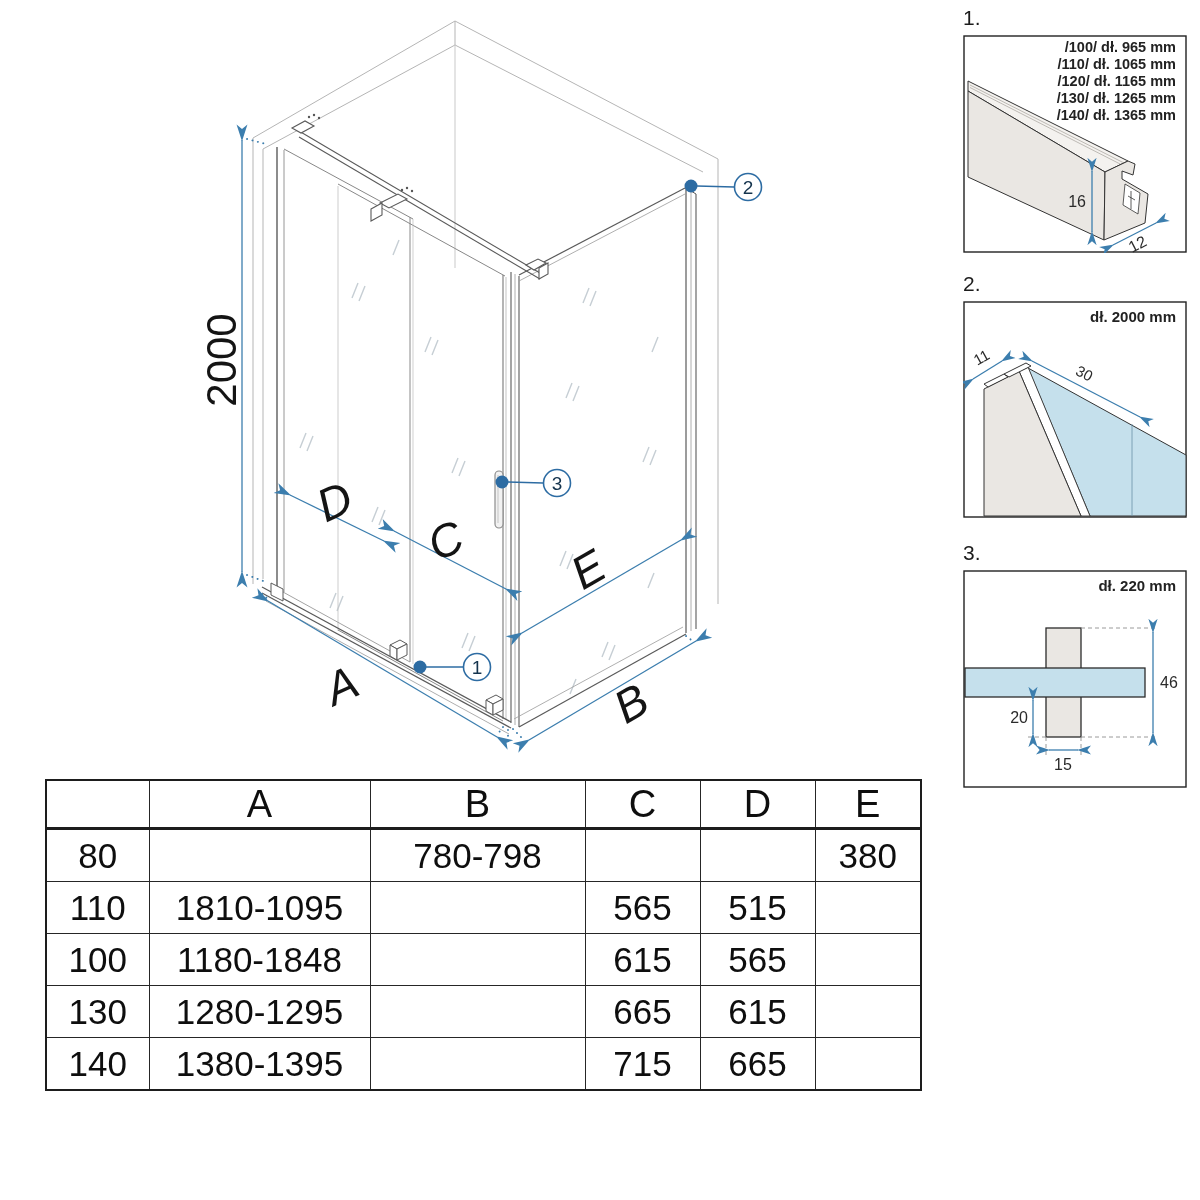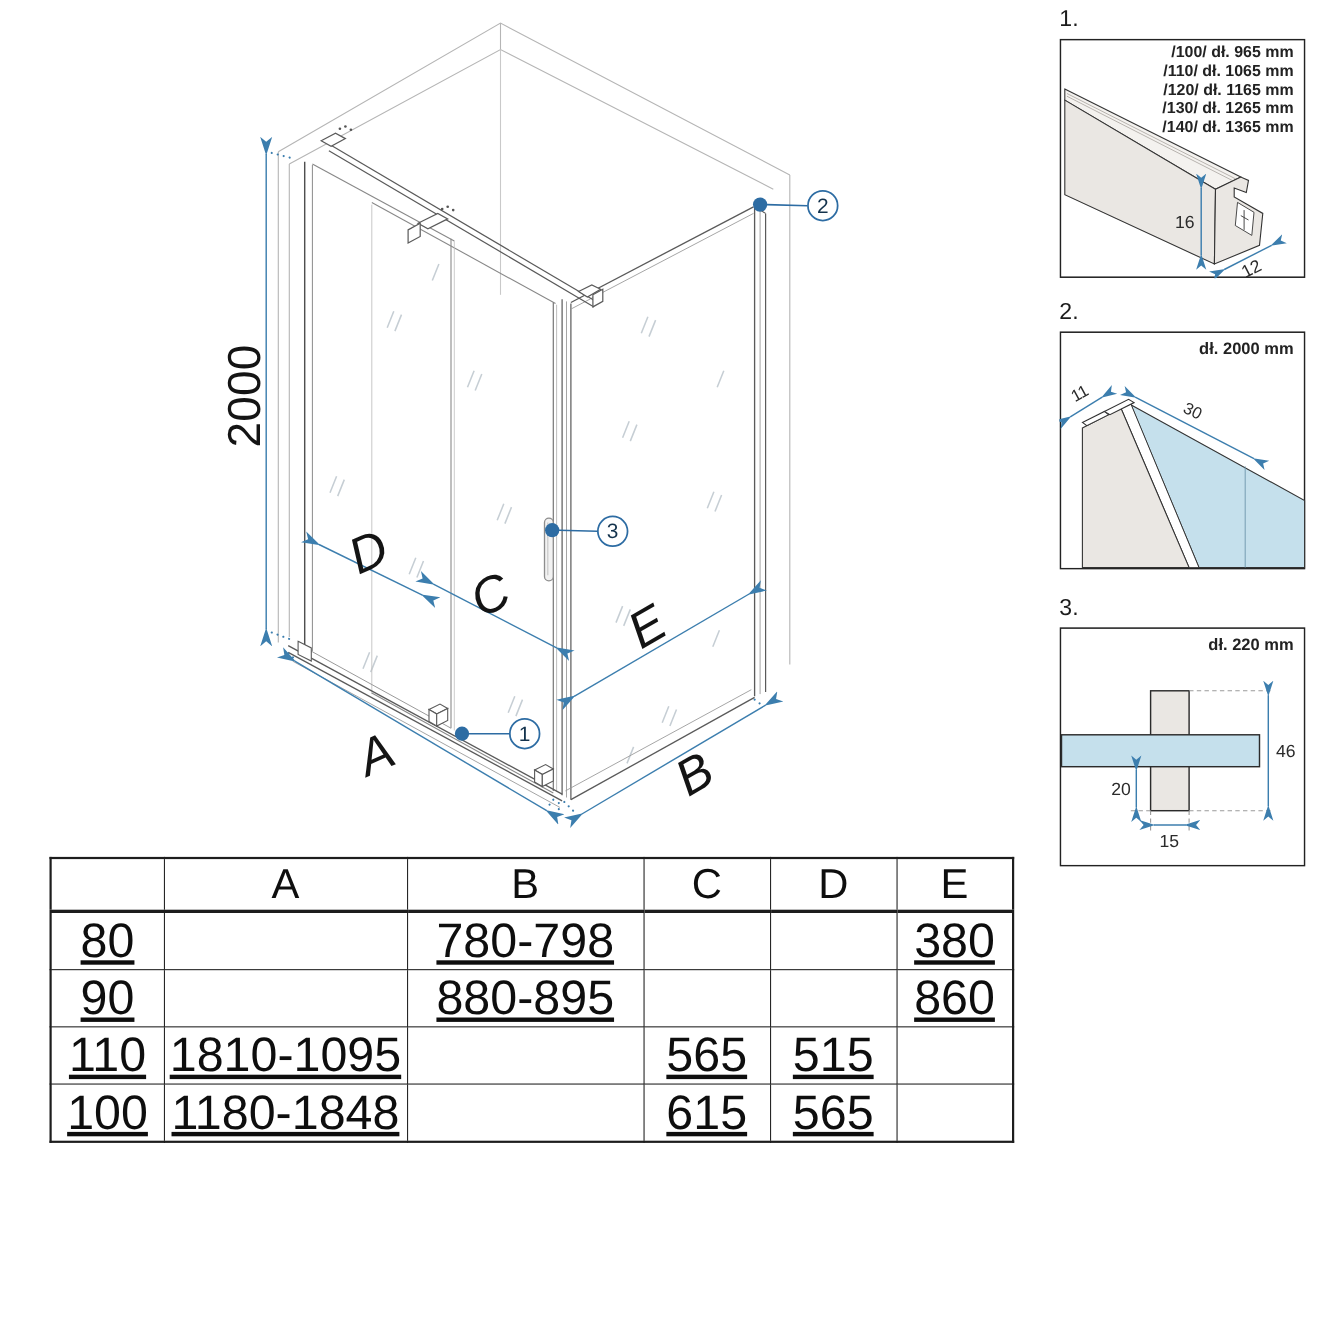--- a/index.html
+++ b/index.html
@@ -13,21 +13,21 @@
   .sizeline{font-size:14.5px;font-weight:600;fill:#222;}
   .isolabel{font-style:italic;font-size:46px;fill:#141414;}
   .heightlabel{font-size:42px;fill:#141414;}
   .calloutnum{font-size:19px;fill:#14334d;text-anchor:middle;}
   .detail-label{position:absolute;font-size:21px;color:#1c1c1c;}
   table.spec{position:absolute;left:45px;top:779px;width:875px;border-collapse:collapse;
              table-layout:fixed;border:2.5px solid #1d1d1d;}
   table.spec th, table.spec td{border:1.5px solid #262626;text-align:center;vertical-align:middle;
              padding:0;color:#0e0e0e;font-weight:400;overflow:hidden;}
   table.spec th{font-size:38px;height:46px;border-bottom:3px solid #1d1d1d;}
-  table.spec td{font-size:44px;height:51px;text-decoration:underline;}
+  table.spec td{font-size:35px;height:51px;}
 </style>
 </head>
 <body>
 
 <div class="page">
 
   <svg style="left:0;top:0" width="960" height="780" viewBox="0 0 960 780">
     <defs>
       <marker id="am" viewBox="0 0 13 10" refX="1" refY="5" markerWidth="13" markerHeight="10" orient="auto-start-reverse">
         <path d="M0,5 L13,0.8 L9.5,5 L13,9.2 Z" fill="#3c7eae"></path>
@@ -327,38 +327,46 @@
     <tbody>
       <tr>
         <td>80</td>
         <td></td>
         <td>780-798</td>
         <td></td>
         <td></td>
         <td>380</td>
       </tr>
       <tr>
-        <td>90</td>
-        <td></td>
-        <td>880-895</td>
-        <td></td>
-        <td></td>
-        <td>860</td>
-      </tr>
-      <tr>
         <td>110</td>
         <td>1810-1095</td>
         <td></td>
         <td>565</td>
         <td>515</td>
         <td></td>
       </tr>
       <tr>
         <td>100</td>
         <td>1180-1848</td>
         <td></td>
         <td>615</td>
         <td>565</td>
+        <td></td>
+      </tr>
+      <tr>
+        <td>130</td>
+        <td>1280-1295</td>
+        <td></td>
+        <td>665</td>
+        <td>615</td>
+        <td></td>
+      </tr>
+      <tr>
+        <td>140</td>
+        <td>1380-1395</td>
+        <td></td>
+        <td>715</td>
+        <td>665</td>
         <td></td>
       </tr>
     </tbody>
   </table>
 </div>
 
 </body></html>

